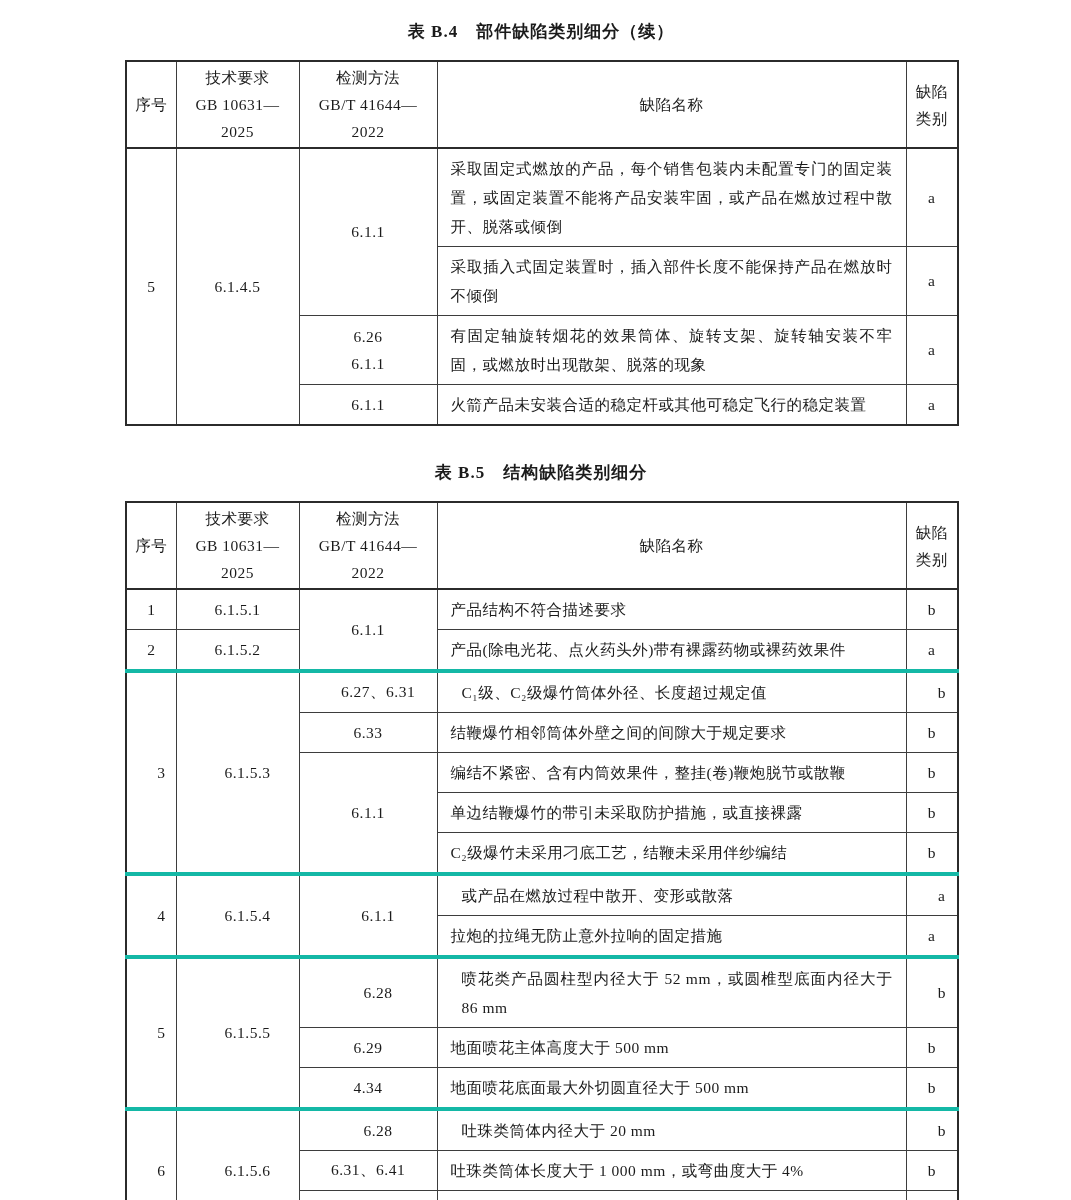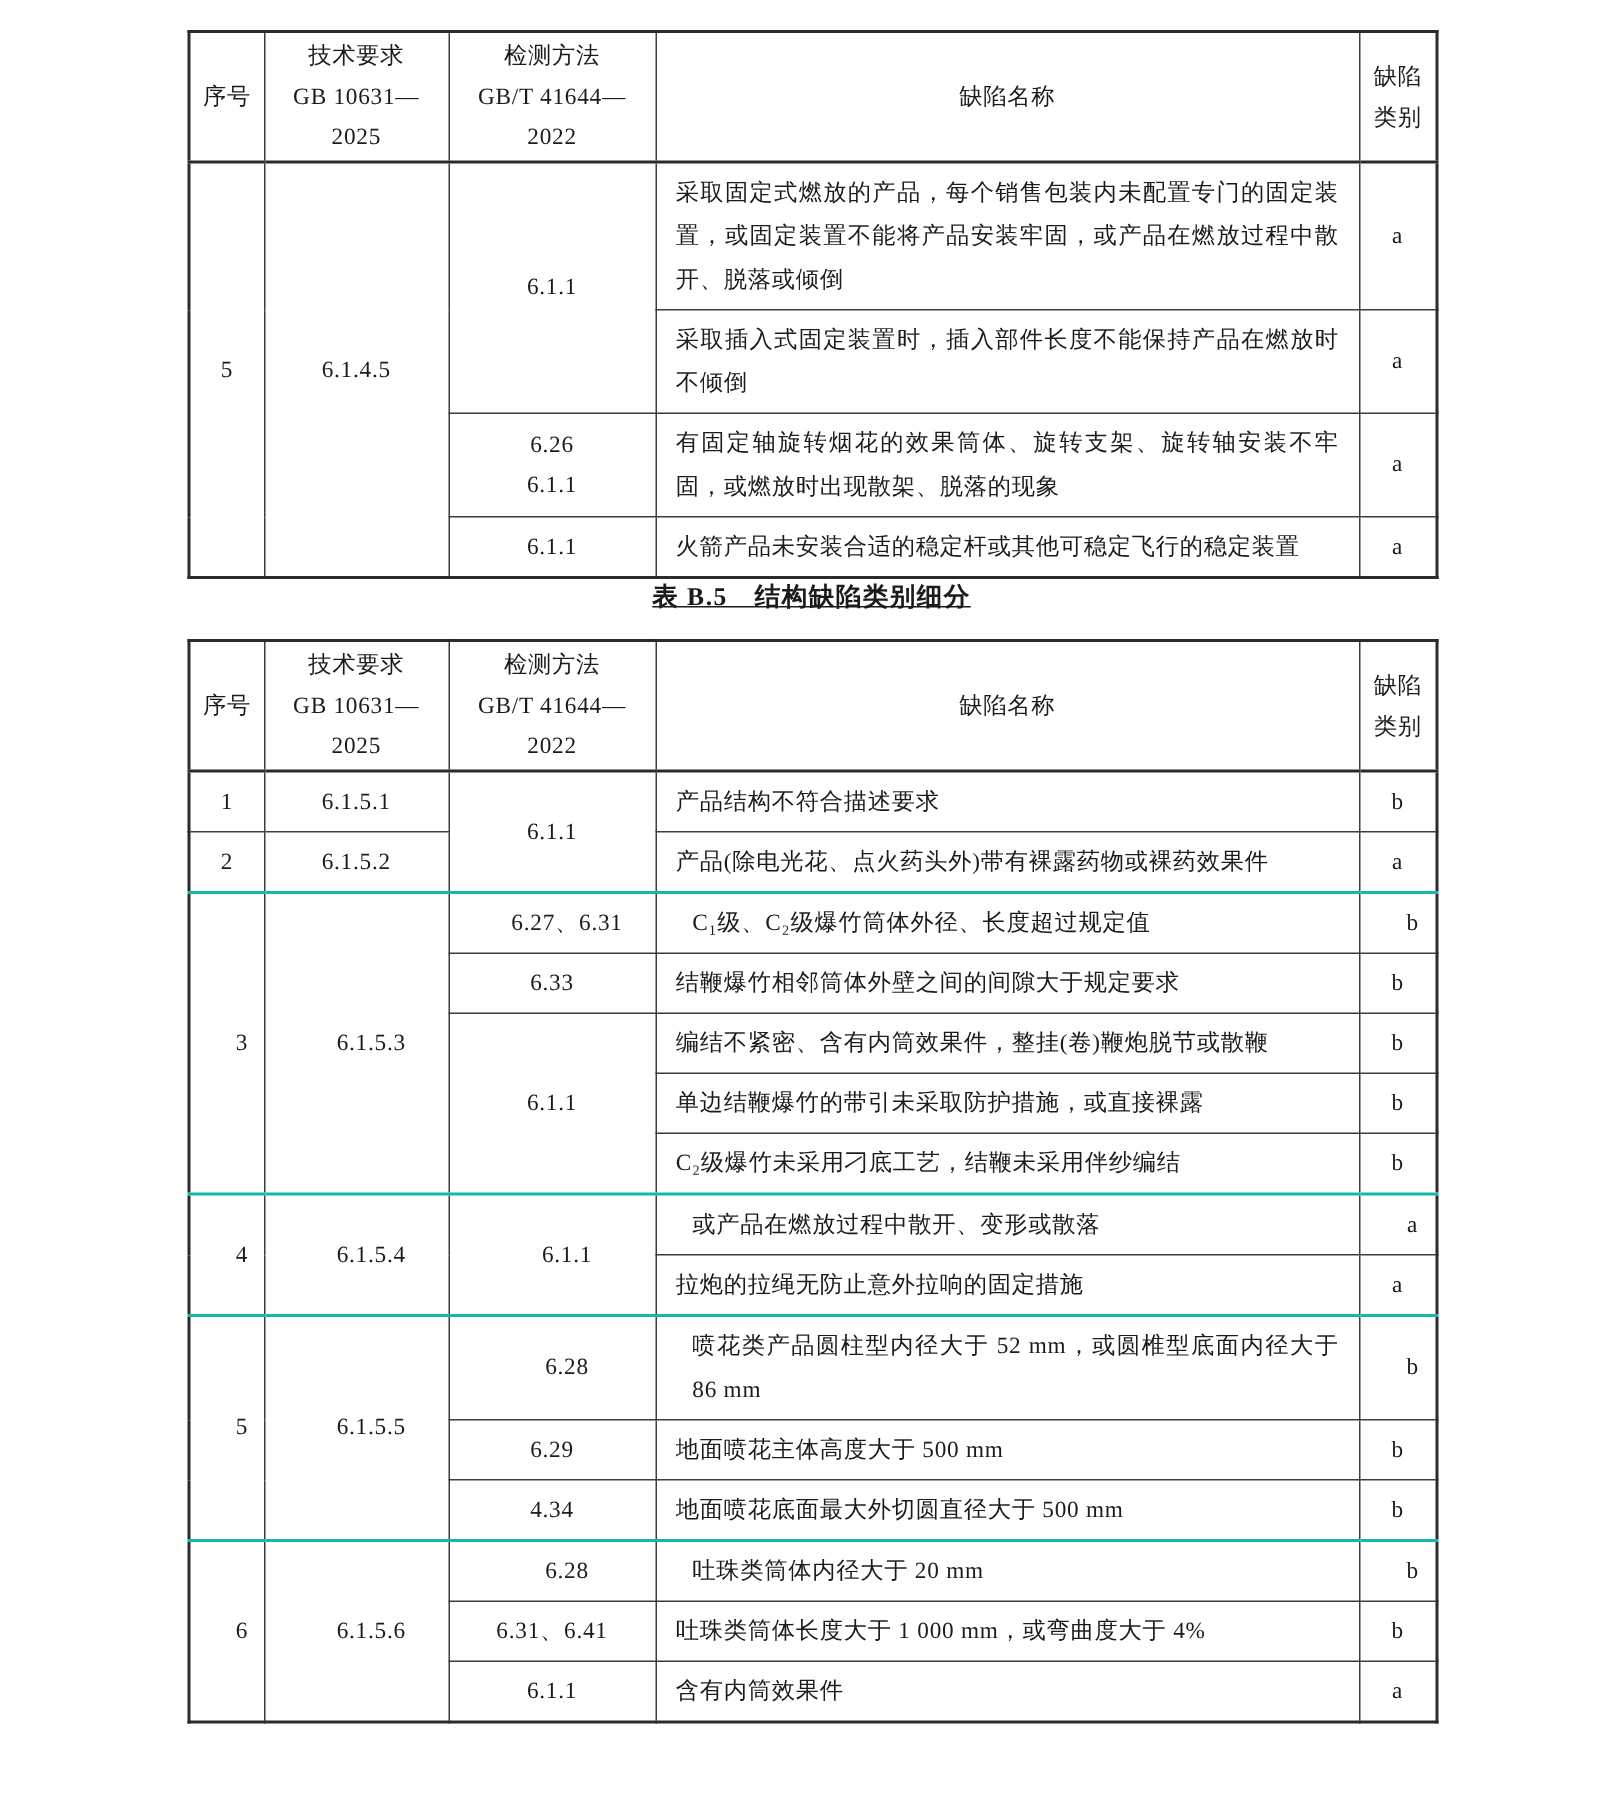--- a/index.html
+++ b/index.html
@@ -6,47 +6,48 @@
   body{
     width:1071px;min-height:1200px;background:#ffffff;
     font-family:"Liberation Serif","DejaVu Serif",serif;
     color:#1b1b1b;
   }
   .sheet{padding:20px 114px 10px 125px;}
   .table-title{
     text-align:center;font-weight:bold;font-size:17px;
     letter-spacing:1px;margin:0 0 17px 0;
   }
-  .title-gap{text-decoration:underline;}
+  .title-gap{margin-top:35px;}
   table{
     border-collapse:collapse;width:832px;table-layout:fixed;
     border:2px solid #2b2b2b;
   }
   th,td{
     border:1px solid #3d3d3d;
     font-size:15.5px;letter-spacing:0.5px;
     vertical-align:middle;padding:2px 4px;
     font-weight:normal;
   }
   thead th{border-bottom:2px solid #2b2b2b;line-height:28px;}
-  tr.group-start td{border-top:2px solid #14b8a6;padding-left:24px;}
+  tr.group-start td{border-top:4px solid #14b8a6;padding-left:24px;}
   .c-seq,.c-req,.c-met,.c-cls{text-align:center;}
   .c-def{
     text-align:justify;text-align-last:left;
     padding:5px 13px;line-height:29px;
   }
   .pre{white-space:pre-line;line-height:27px;}
   tr.h88{height:88px;} tr.h62{height:62px;} tr.h57{height:57px;} tr.h37{height:37px;} tr.h36{height:36px;}
   tr.h33{height:33px;}
 </style>
 </head>
 <body>
 
 <div class="sheet">
 
+  <div class="table-title">表 B.4　部件缺陷类别细分（续）</div>
 
   <table>
     <colgroup>
       <col style="width:50px">
         <col style="width:123px">
         <col style="width:138px">
         <col style="width:469px">
         <col style="width:52px">
     </colgroup>
     <thead>

